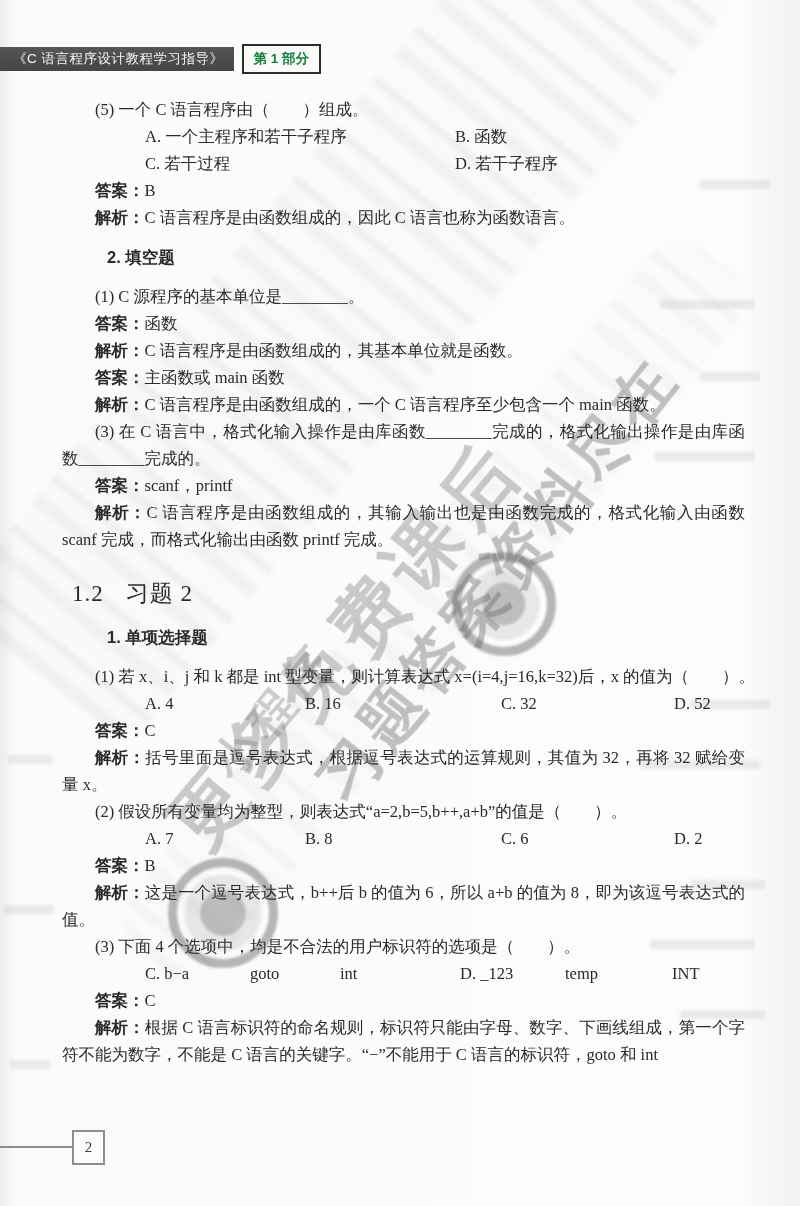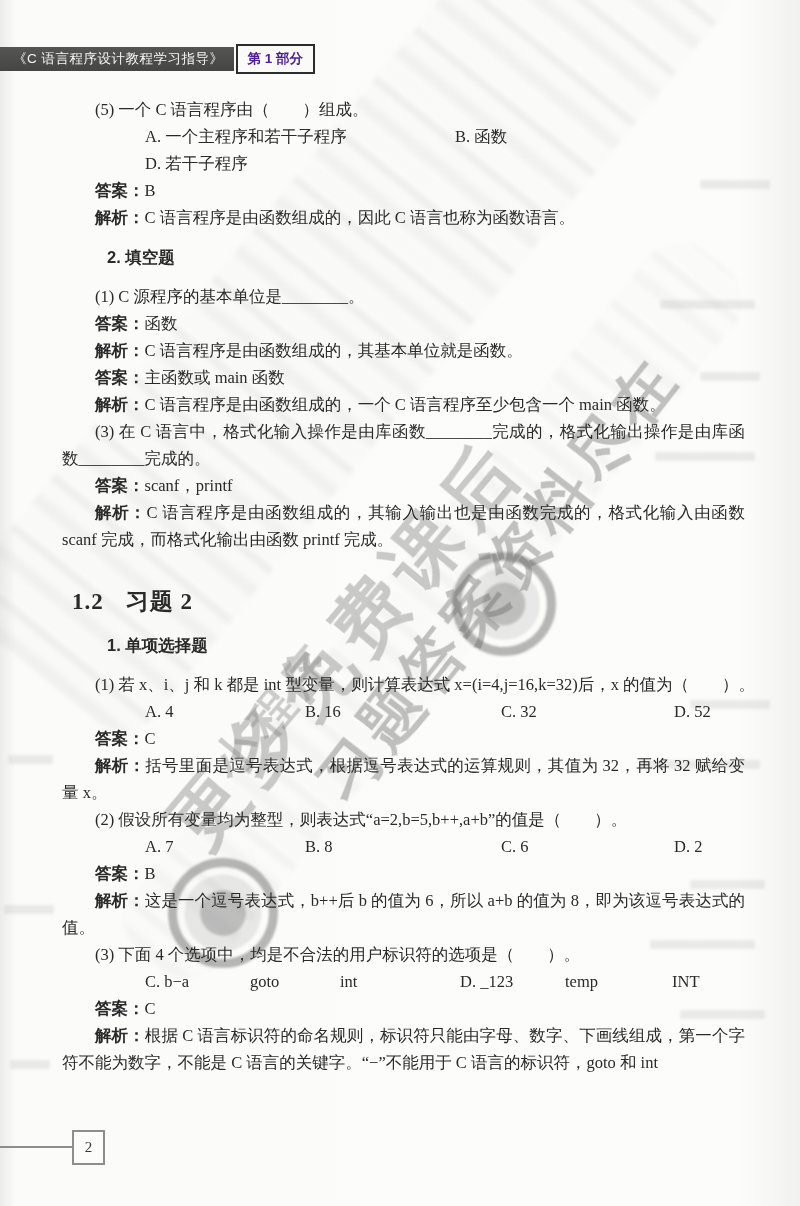--- a/index.html
+++ b/index.html
@@ -41,22 +41,22 @@
   .seal2{left:168px;top:858px;width:92px;height:92px;}
   .smudge{position:absolute;background:rgba(140,140,138,0.16);filter:blur(1.6px);border-radius:2px;height:9px;}
   
   .hdr{position:absolute;left:0;top:44px;display:flex;align-items:center;}
   .hdr-bar{
     background:linear-gradient(#555553,#454543);color:#f6f6f4;
     font-size:13.5px;letter-spacing:.5px;padding:4px 10px 4px 13px;line-height:16px;
     font-family:"Liberation Sans","DejaVu Sans",sans-serif;
   }
   .hdr-badge{
-    border:2px solid #2d2d2b;background:#fafaf8;color:#4c1d95;font-weight:bold;
-    font-size:13.5px;line-height:16px;padding:5px 10px;margin-left:2px;
+    border:2px solid #2d2d2b;background:#fafaf8;color:#15803d;font-weight:bold;
+    font-size:13.5px;line-height:16px;padding:5px 10px;margin-left:8px;
     font-family:"Liberation Sans","DejaVu Sans",sans-serif;
     box-shadow:0 0 0 1px #fafaf8;
   }
   
   .content{
     position:absolute;left:62px;top:96px;width:683px;
     font-size:16.5px;line-height:27px;text-align:justify;
   }
   .content p{margin:0;}
   .indent{text-indent:2em;}
@@ -66,21 +66,21 @@
   .optrow .c2{flex:0 0 310px;}
   .optrow .c4a{flex:0 0 160px;}
   .optrow .c4b{flex:0 0 160px;}
   .optrow .c4c{flex:0 0 173px;margin-left:36px;}
   .optgrid{display:grid;grid-template-columns:105px 90px 120px 105px 107px auto;padding-left:83px;}
   h3.sub{
     font-family:"Liberation Sans","DejaVu Sans",sans-serif;
     font-size:16.5px;font-weight:bold;margin:13px 0 12px;padding-left:45px;text-align:left;
   }
   h2.sec{
-    font-size:23px;font-weight:bold;margin:35px 0 17px;padding-left:10px;
+    font-size:23px;font-weight:normal;margin:27px 0 17px;padding-left:10px;
     display:flex;gap:22px;text-align:left;letter-spacing:1px;
   }
   
   .foot-line{position:absolute;left:0;top:1146px;width:72px;height:2px;background:#8d8d8b;}
   .page-box{
     position:absolute;left:72px;top:1130px;width:29px;height:31px;
     border:2px solid #8d8d8b;background:#fcfcfb;display:flex;align-items:center;justify-content:center;
     font-size:15px;color:#3a3a3a;
   }
 </style>
@@ -117,20 +117,21 @@
   </div>
 
   <div class="content">
 
     <p class="indent nowrap">(5) 一个 C 语言程序由（　　）组成。</p>
     <div class="optrow">
       <span class="c2">A. 一个主程序和若干子程序</span>
       <span>B. 函数</span>
     </div>
     <div class="optrow">
+      <span class="c2">C. 若干过程</span>
       <span>D. 若干子程序</span>
     </div>
     <p class="indent nowrap"><b class="lbl">答案：</b><span>B</span></p>
     <p class="indent"><b class="lbl">解析：</b><span>C 语言程序是由函数组成的，因此 C 语言也称为函数语言。</span></p>
 
     <h3 class="sub">2. 填空题</h3>
 
     <p class="indent nowrap">(1) C 源程序的基本单位是________。</p>
     <p class="indent nowrap"><b class="lbl">答案：</b><span>函数</span></p>
     <p class="indent"><b class="lbl">解析：</b><span>C 语言程序是由函数组成的，其基本单位就是函数。</span></p>

